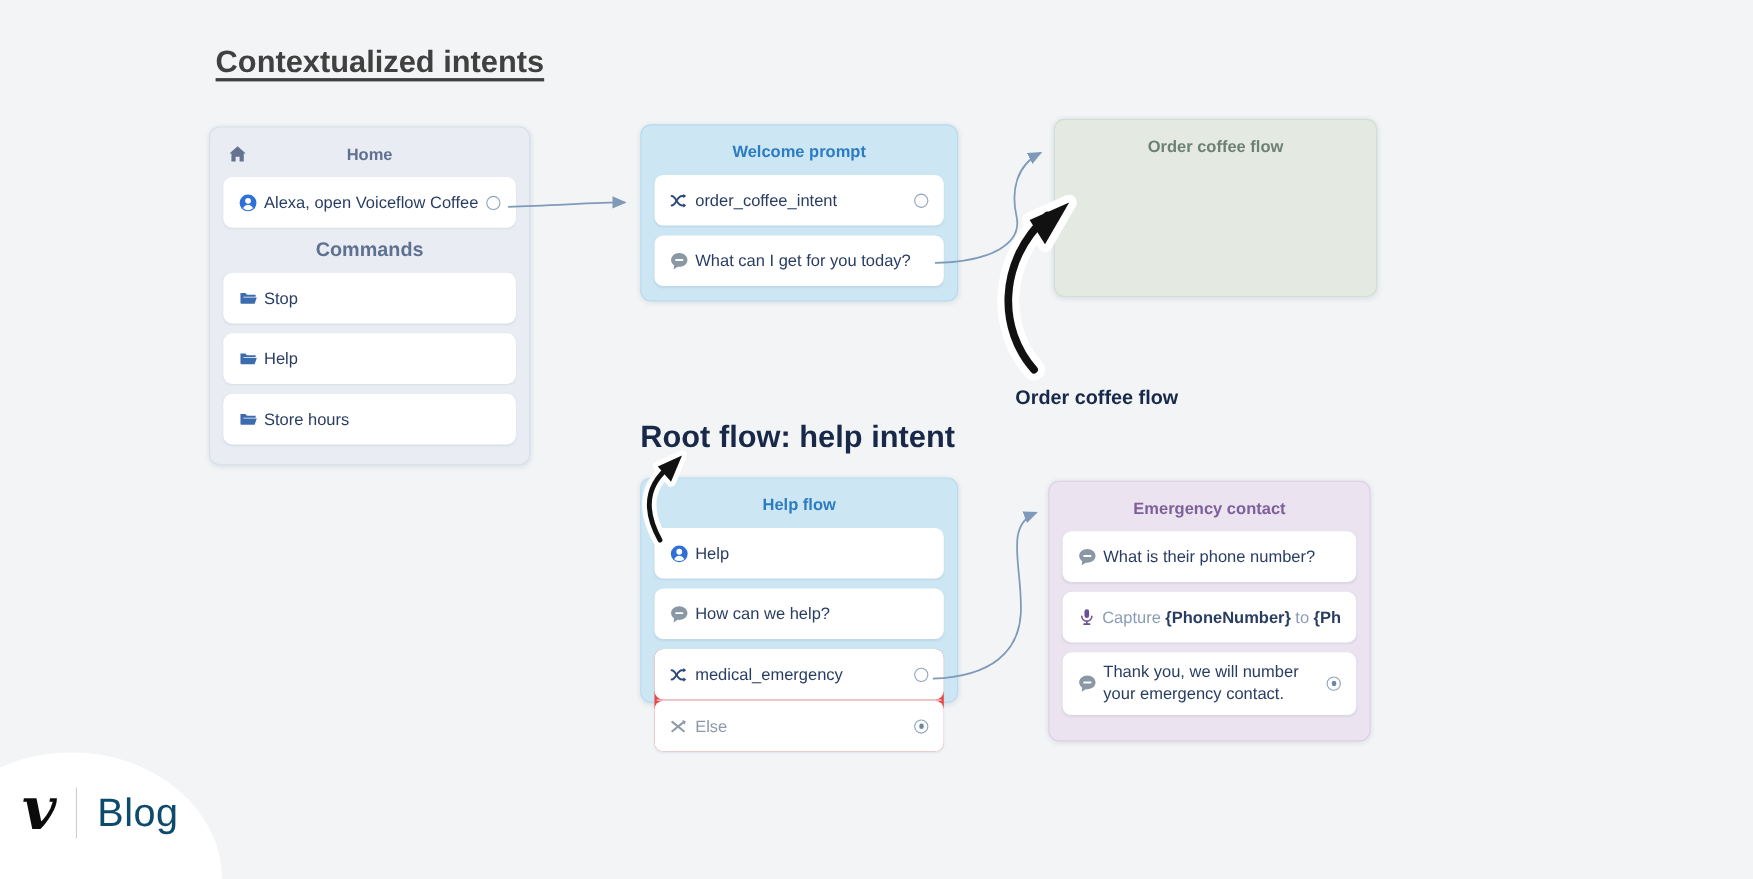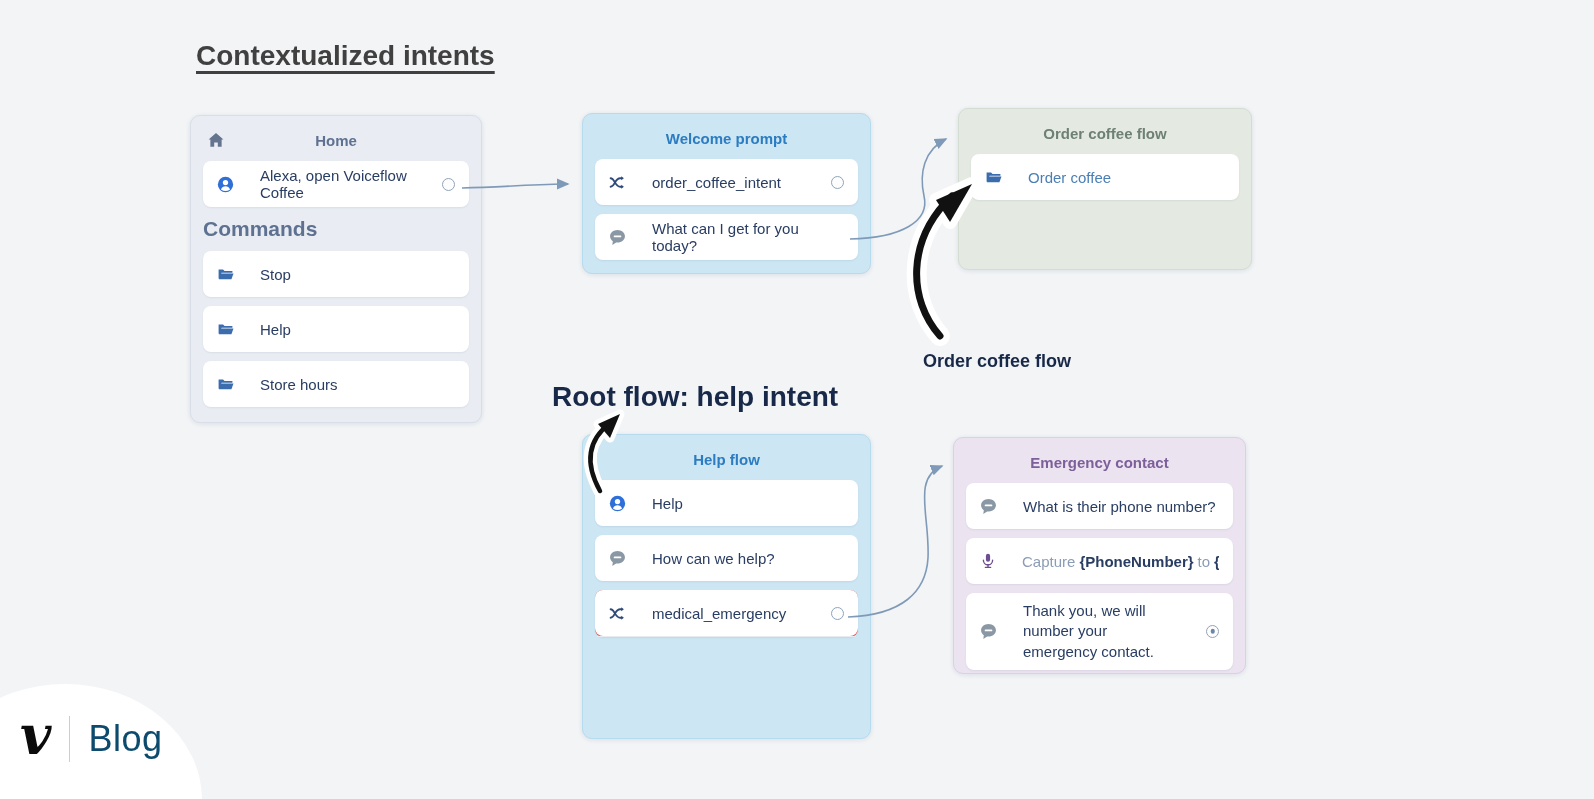--- a/index.html
+++ b/index.html
@@ -10,58 +10,58 @@
     color:#293d63;
   }
   .abs{position:absolute;}
 
   
   .main-title{
     left:196px;top:40px;font-size:28px;font-weight:bold;color:#404040;
     text-decoration:underline;text-decoration-thickness:2.5px;text-underline-offset:6px;
   }
   .section-title{
-    left:552px;top:381px;font-size:28px;font-weight:bold;color:#182848;
+    left:582px;top:381px;font-size:28px;font-weight:bold;color:#182848;
   }
   .arrow-label{
     left:923px;top:351px;font-size:18px;font-weight:bold;color:#182848;
   }
 
   
   .block{
     border-radius:10px;box-sizing:border-box;padding:12px;
     box-shadow:0 1px 5px rgba(31,50,85,0.10);
   }
   .block-title{
     text-align:center;font-size:15px;font-weight:bold;margin:4px 0 12px 0;
   }
   .blk-home{left:190px;top:115px;width:292px;height:308px;background:#e9edf3;border:1px solid #d8dfe9;}
   .blk-home .block-title{color:#5f7191;position:relative;}
   .blk-welcome{left:582px;top:113px;width:289px;height:161px;background:#cde6f4;border:1px solid #b7dbee;}
   .blk-welcome .block-title{color:#2b7cc1;}
   .blk-order{left:958px;top:108px;width:294px;height:162px;background:#e4eae1;border:1px solid #d3ddd1;}
   .blk-order .block-title{color:#6e8074;}
-  .blk-help{left:582px;top:434px;width:289px;height:305px;background:#cde6f4;border:1px solid #b7dbee;}
+  .blk-help{left:582px;top:434px;width:289px;height:205px;background:#cde6f4;border:1px solid #b7dbee;}
   .blk-help .block-title{color:#2b7cc1;}
   .blk-emergency{left:953px;top:437px;width:293px;height:237px;background:#ebe3f0;border:1px solid #dcd0e4;}
   .blk-emergency .block-title{color:#7d5f9a;}
 
   .home-icon-wrap{position:absolute;left:16px;top:15px;width:18px;height:18px;}
 
   .card{
     background:#fff;border-radius:8px;min-height:46px;box-sizing:border-box;
-    display:flex;align-items:center;gap:26px;padding:6px 14px;margin-bottom:9px;
+    display:flex;align-items:center;gap:6px;padding:6px 14px;margin-bottom:9px;
     box-shadow:0 1px 2px rgba(31,50,85,0.08);
     font-size:15px;color:#293d63;
   }
   .card:last-child{margin-bottom:0;}
   .card-group{background:#ef4444;border-radius:8px;box-shadow:0 1px 2px rgba(31,50,85,0.08);margin-bottom:0;}
   .card-group .card{box-shadow:none;margin-bottom:0;}
   .card-group .divider{height:1px;background:#e7ebf0;margin:0 2px;}
-  .mid-label{font-size:21px;font-weight:bold;color:#5f7191;margin:10px 0;}
+  .mid-label{text-align:center;font-size:18px;font-weight:bold;color:#5f7191;margin:10px 0;}
   .muted{color:#8b99ab;}
   .blue-text{color:#4a7fb5;}
   .two-line{line-height:1.35;padding-top:8px;padding-bottom:8px;}
 
   .ic{flex:0 0 auto;display:inline-flex;}
 
   
   .port{
     margin-left:auto;flex:0 0 auto;width:11px;height:11px;border-radius:50%;
     border:1.5px solid #90a4ba;background:#fdfdfd;position:relative;
@@ -169,29 +169,20 @@
           <path d="M8 1C4.1 1 1 3.6 1 6.9c0 1.9 1 3.5 2.6 4.6L3.1 15l3.6-2.3c.4.1.9.1 1.3.1 3.9 0 7-2.6 7-5.9S11.9 1 8 1z" fill="#8a98a5"></path>
           <rect x="4.4" y="6.1" width="7.2" height="1.7" rx="0.85" fill="#fff"></rect>
         </svg>
     </span>
     <span>What can I get for you today?</span>
   </div>
 </div>
 
 <div class="abs block blk-order">
   <div class="block-title">Order coffee flow</div>
-  <div class="card">
-    <span class="ic">
-      <svg width="17" height="17" viewBox="0 0 16 16">
-          <path d="M1.5 3.2h4.2l1.4 1.5h7.4v1.6H4.2L2.6 12H1.5z" fill="#3b6cae"></path>
-          <path d="M3.3 7.1h12.2L13.6 12.4H1.8z" fill="#3b6cae"></path>
-        </svg>
-    </span>
-    <span class="blue-text">Order coffee</span>
-  </div>
 </div>
 
 <div class="abs block blk-help">
   <div class="block-title">Help flow</div>
   <div class="card">
     <span class="ic">
       <svg width="17" height="17" viewBox="0 0 16 16">
           <circle cx="8" cy="8" r="7.2" fill="#2e6fd8"></circle>
           <circle cx="8" cy="6.2" r="2.5" fill="#fff"></circle>
           <path d="M3.7 12.6c.9-2 2.4-3 4.3-3s3.4 1 4.3 3a7.2 7.2 0 0 1-8.6 0z" fill="#fff"></path>
@@ -215,20 +206,31 @@
             <path d="M1.5 12 C5.5 12 5.5 4 10.5 4 h1.5"></path>
             <path d="M1.5 4 C5.5 4 5.5 12 10.5 12 h1.5"></path>
             <path d="M11.5 2.2 14 4 11.5 5.8" fill="#2d4a7a" stroke="none"></path>
             <path d="M11.5 10.2 14 12 11.5 13.8" fill="#2d4a7a" stroke="none"></path>
           </svg>
       </span>
       <span>medical_emergency</span>
       <span class="port"></span>
     </div>
     <div class="divider"></div>
+    <div class="card">
+      <span class="ic">
+        <svg width="17" height="17" viewBox="0 0 16 16" fill="none" stroke="#8b99ab" stroke-width="1.7" stroke-linecap="round">
+            <path d="M2 12 L12 4"></path>
+            <path d="M2 4 L12 12"></path>
+            <path d="M10.5 2.4 13.6 3.5 12.6 6.4" fill="#8b99ab" stroke="none"></path>
+          </svg>
+      </span>
+      <span class="muted">Else</span>
+      <span class="port linked"></span>
+    </div>
   </div>
 </div>
 
 <div class="abs block blk-emergency">
   <div class="block-title">Emergency contact</div>
   <div class="card">
     <span class="ic">
       <svg width="17" height="17" viewBox="0 0 16 16">
           <path d="M8 1C4.1 1 1 3.6 1 6.9c0 1.9 1 3.5 2.6 4.6L3.1 15l3.6-2.3c.4.1.9.1 1.3.1 3.9 0 7-2.6 7-5.9S11.9 1 8 1z" fill="#8a98a5"></path>
           <rect x="4.4" y="6.1" width="7.2" height="1.7" rx="0.85" fill="#fff"></rect>

